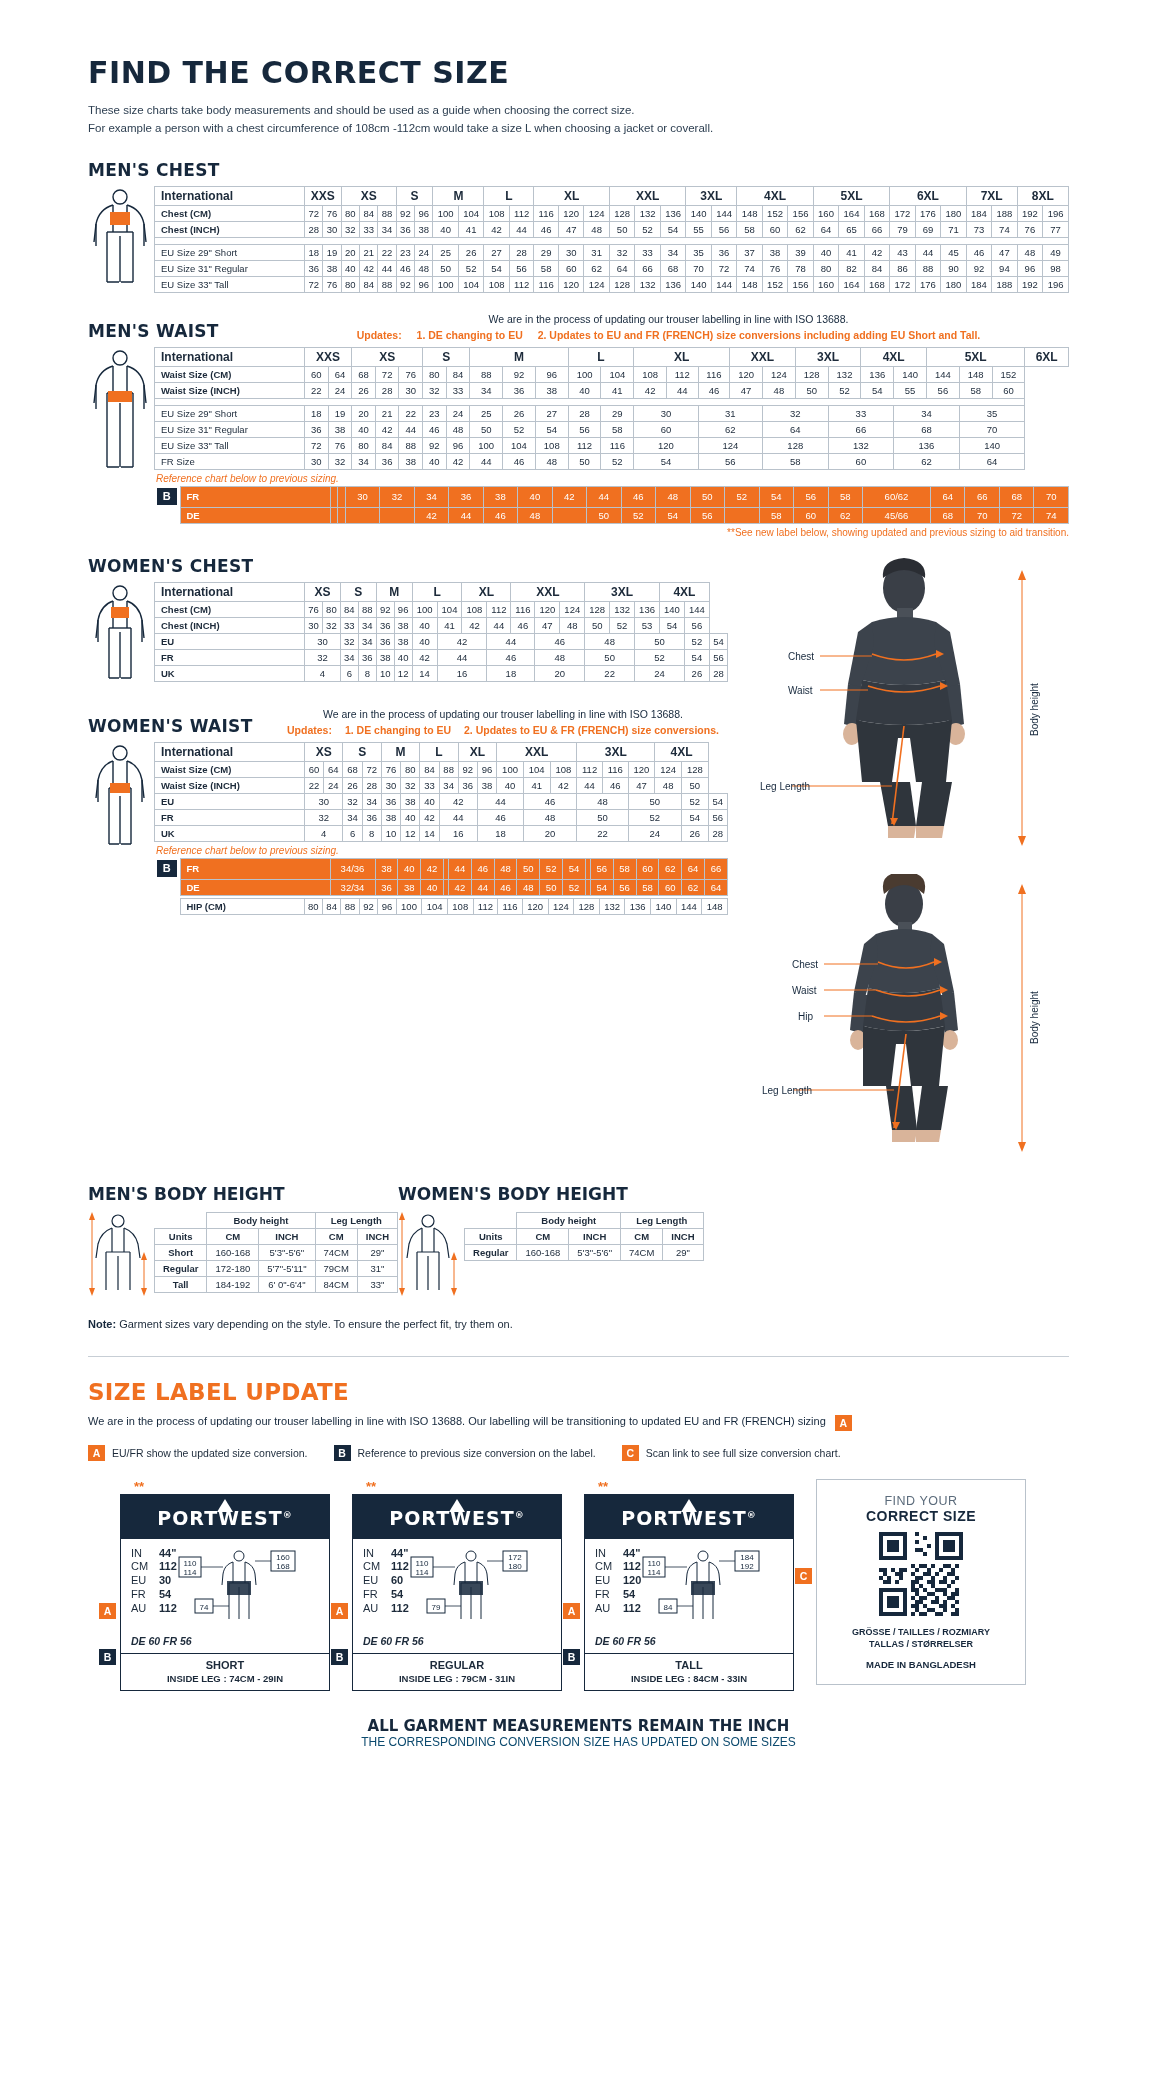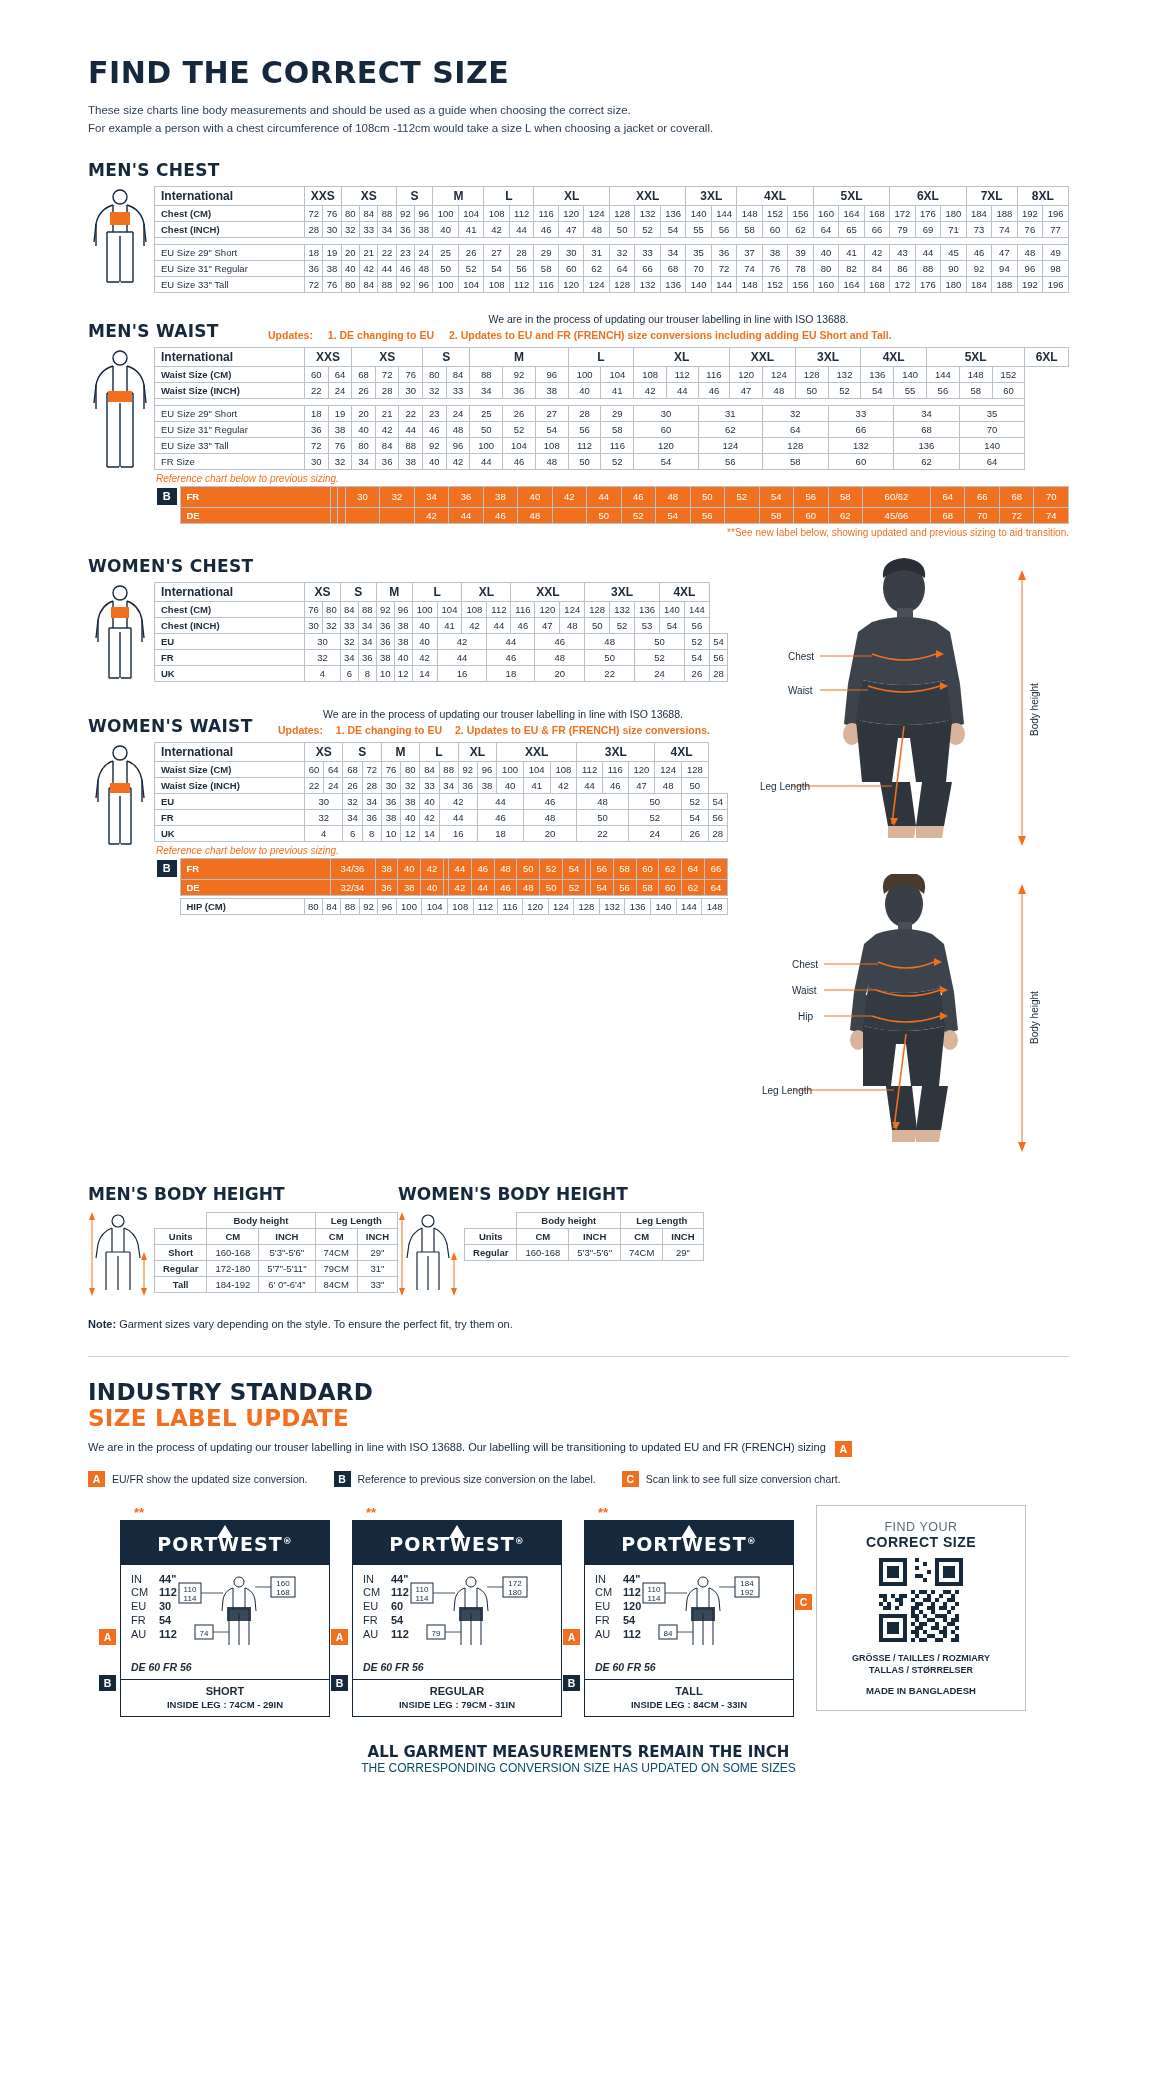--- a/index.html
+++ b/index.html
@@ -73,21 +73,21 @@
     font-weight:bold;
   }
   .orange-row td.lbl { color:#fff; }
 
   .note-upd {
     font-size:10.5px;
     color:#16283c;
     margin:4px 0 4px 0;
     text-align:center;
   }
-  .upd-line { font-size:10.5px; }
+  .upd-line { text-align:center; font-size:10.5px; }
   .upd-line .k { color:#f07020; font-weight:bold; }
   .ref-note { font-size:10px; color:#f07020; font-style:italic; margin:3px 0 2px 2px; }
   .see-note { font-size:10px; color:#f07020; text-align:right; margin-top:3px; }
 
   .b-badge {
     display:inline-block;
     background:#16283c;
     color:#fff;
     font-weight:bold;
     font-size:11px;
@@ -158,21 +158,21 @@
   .closing2 { text-align:center; font-size:12px; color:#0c4a6e; margin-top:0; }
 </style>
 </head>
 <body>
 
 <div class="page">
 <div class="inner">
 
   <h1 class="title">FIND THE CORRECT SIZE</h1>
   <div class="intro">
-    <div>These size charts line body measurements and should be used as a guide when choosing the correct size.</div>
+    <div>These size charts take body measurements and should be used as a guide when choosing the correct size.</div>
     <div>For example a person with a chest circumference of 108cm -112cm would take a size L when choosing a jacket or coverall.</div>
   </div>
 
   <div class="block">
     <div class="section-title">MEN'S CHEST</div>
     <div class="row-flex" style="margin-top:6px;">
       <div class="figure-col">
         <svg width="64" height="102" viewBox="0 0 64 102">
           <g fill="none" stroke="#16283c" stroke-width="1.4">
             <circle cx="32" cy="11" r="7"></circle>
@@ -1195,21 +1195,20 @@
     </div>
   </div>
 
   <div class="note-bottom">
     <b>Note:</b><span> Garment sizes vary depending on the style. To ensure the perfect fit, try them on.</span>
   </div>
 
   <hr class="divider">
 
   <div>
-    <h2 class="ind">INDUSTRY STANDARD</h2>
     <h2 class="ind2">SIZE LABEL UPDATE</h2>
     <div class="ind-sub">
       <span>We are in the process of updating our trouser labelling in line with ISO 13688. Our labelling will be transitioning to updated EU and FR (FRENCH) sizing</span>
       <span class="sq o" style="display:inline-block; margin-left:6px; vertical-align:-2px;">A</span>
     </div>
     <div class="legend">
       <div class="item">
         <span class="sq o">A</span>
         <span>EU/FR show the updated size conversion.</span>
       </div>

